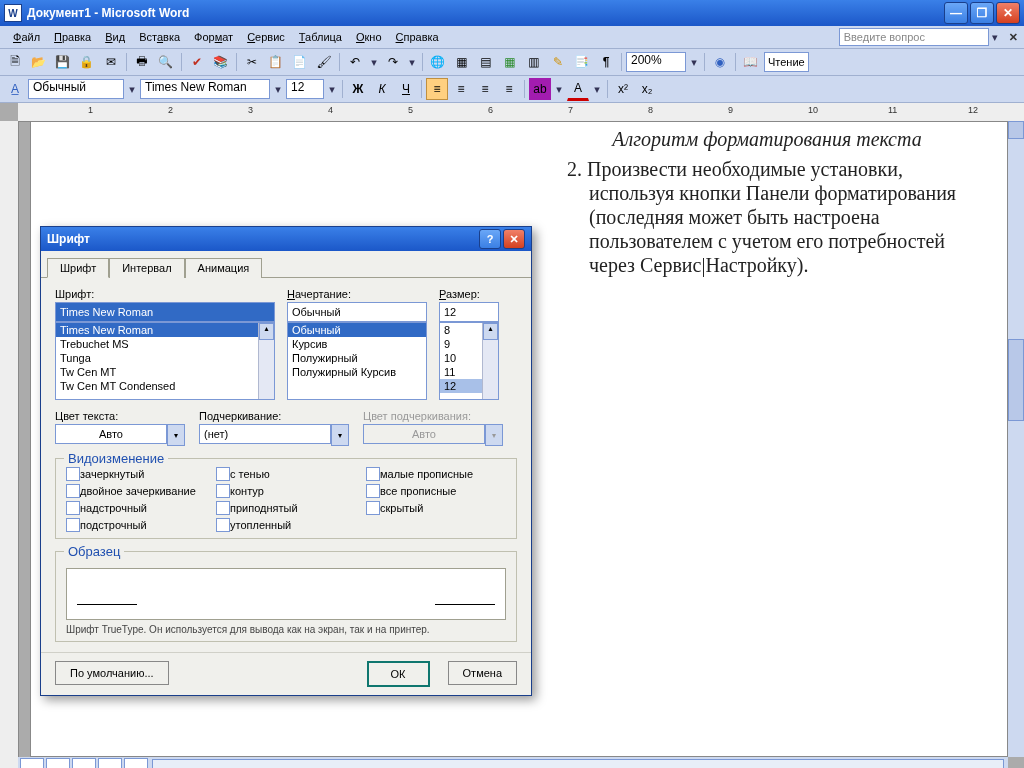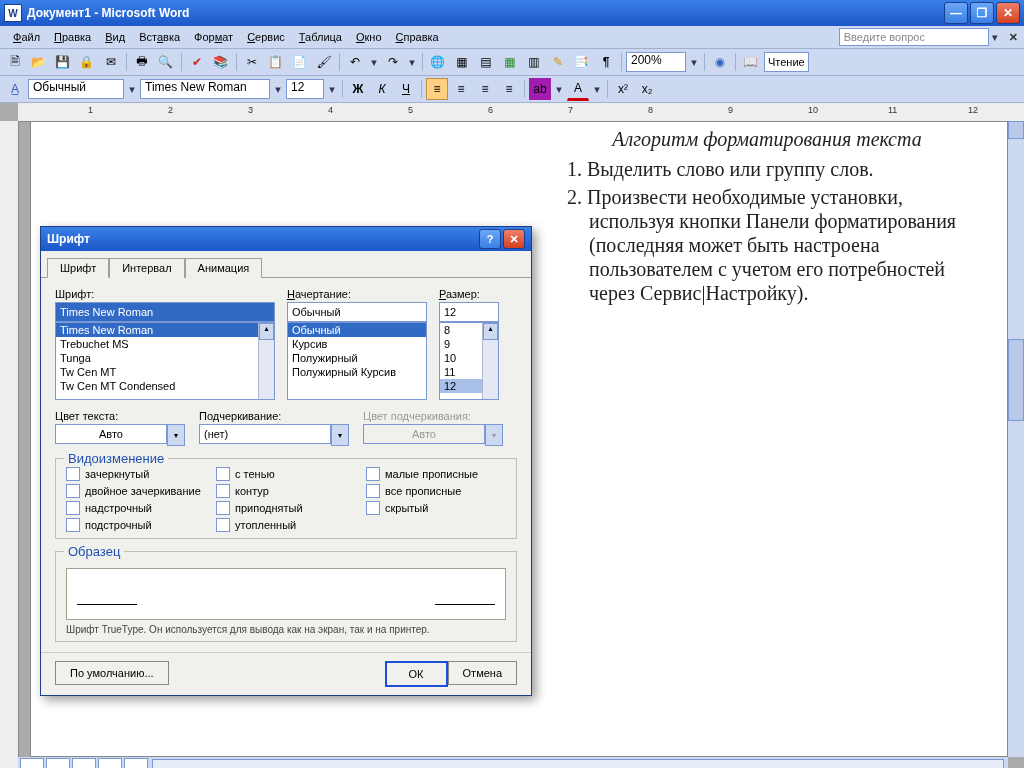--- a/index.html
+++ b/index.html
@@ -58,28 +58,28 @@
   .listbox .sb { position:absolute; right:0; top:0; bottom:0; width:15px; background:#e4e8f4; border-left:1px solid #b0b8d0; }
   .listbox .sb .a { height:15px; background:#cdd9f0; border:1px solid #7b98d5; font-size:8px; text-align:center; }
   .combo { display:flex; }
   .combo .cb { flex:1; height:18px; border:1px solid #7b98d5; background:#fff; padding:0 4px; display:flex; align-items:center; }
   .combo .ar { width:16px; height:20px; border:1px solid #7b98d5; background:#cdd9f0; display:flex; align-items:center; justify-content:center; font-size:8px; }
   .row4 { display:flex; gap:14px; margin-top:10px; }
   .disabled { color:#999; }
   .group { border:1px solid #c0c0b0; margin-top:12px; padding:8px 10px 6px; position:relative; }
   .group-lbl { position:absolute; top:-8px; left:8px; background:#f0f0ec; padding:0 4px; color:#2050b0; font-size:13px; }
   .chkgrid { display:grid; grid-template-columns:repeat(3,1fr); gap:3px 10px; }
-  .chk { display:flex; align-items:center; gap:5px; font-size:11px; cursor:pointer; }
+  .chk { display:flex; align-items:center; font-size:11px; cursor:pointer; }
   .chk .bx { width:12px; height:12px; border:1px solid #7b98d5; background:#fff; }
   .preview-box { border:1px solid #a0a090; height:50px; margin-top:4px; display:flex; align-items:center; justify-content:center; font-family:'Times New Roman', serif; font-size:17px; background:#fff; position:relative; }
   .preview-box .line { position:absolute; height:1px; width:60px; background:#000; }
   .hint { font-size:10px; color:#444; margin-top:4px; }
-  .dlg-btns { display:flex; padding:8px 14px; gap:0; border-top:1px solid #d0d0c8; }
+  .dlg-btns { display:flex; padding:8px 14px; gap:18px; border-top:1px solid #d0d0c8; }
   .btn { height:22px; border:1px solid #888; background:#f0f0ec; padding:0 14px; display:flex; align-items:center; font-size:11px; cursor:pointer; }
-  .btn.primary { border:2px solid #1d4ed8; padding:0 22px; }
+  .btn.primary { border:2px solid #0f766e; padding:0 22px; }
 </style>
 </head>
 <body>
 
 <div class="titlebar">
   <div class="icon">W</div>
   <span>Документ1 - Microsoft Word</span>
   <div class="winbtns">
     <div class="winbtn">—</div>
     <div class="winbtn">❐</div>
@@ -197,21 +197,20 @@
     <span class="num" style="left:790px">10</span>
     <span class="num" style="left:870px">11</span>
     <span class="num" style="left:950px">12</span>
   </div>
   <div class="ruler-v"></div>
   <div class="doc">
     <div class="doc-body">
       <div style="width:510px"></div>
       <div class="right-col">
         <div class="it">Алгоритм форматирования текста</div>
-        <div class="li">1. Выделить слово или группу слов.</div>
         <div class="li">2. Произвести необходимые установки, используя кнопки Панели форматирования (последняя может быть настроена пользователем с учетом его потребностей через Сервис|Настройку).</div>
       </div>
     </div>
   </div>
   <div class="vscroll">
     <div class="arr"></div>
     <div class="thumb"></div>
   </div>
   <div class="hscroll">
     <div class="tab"></div>

